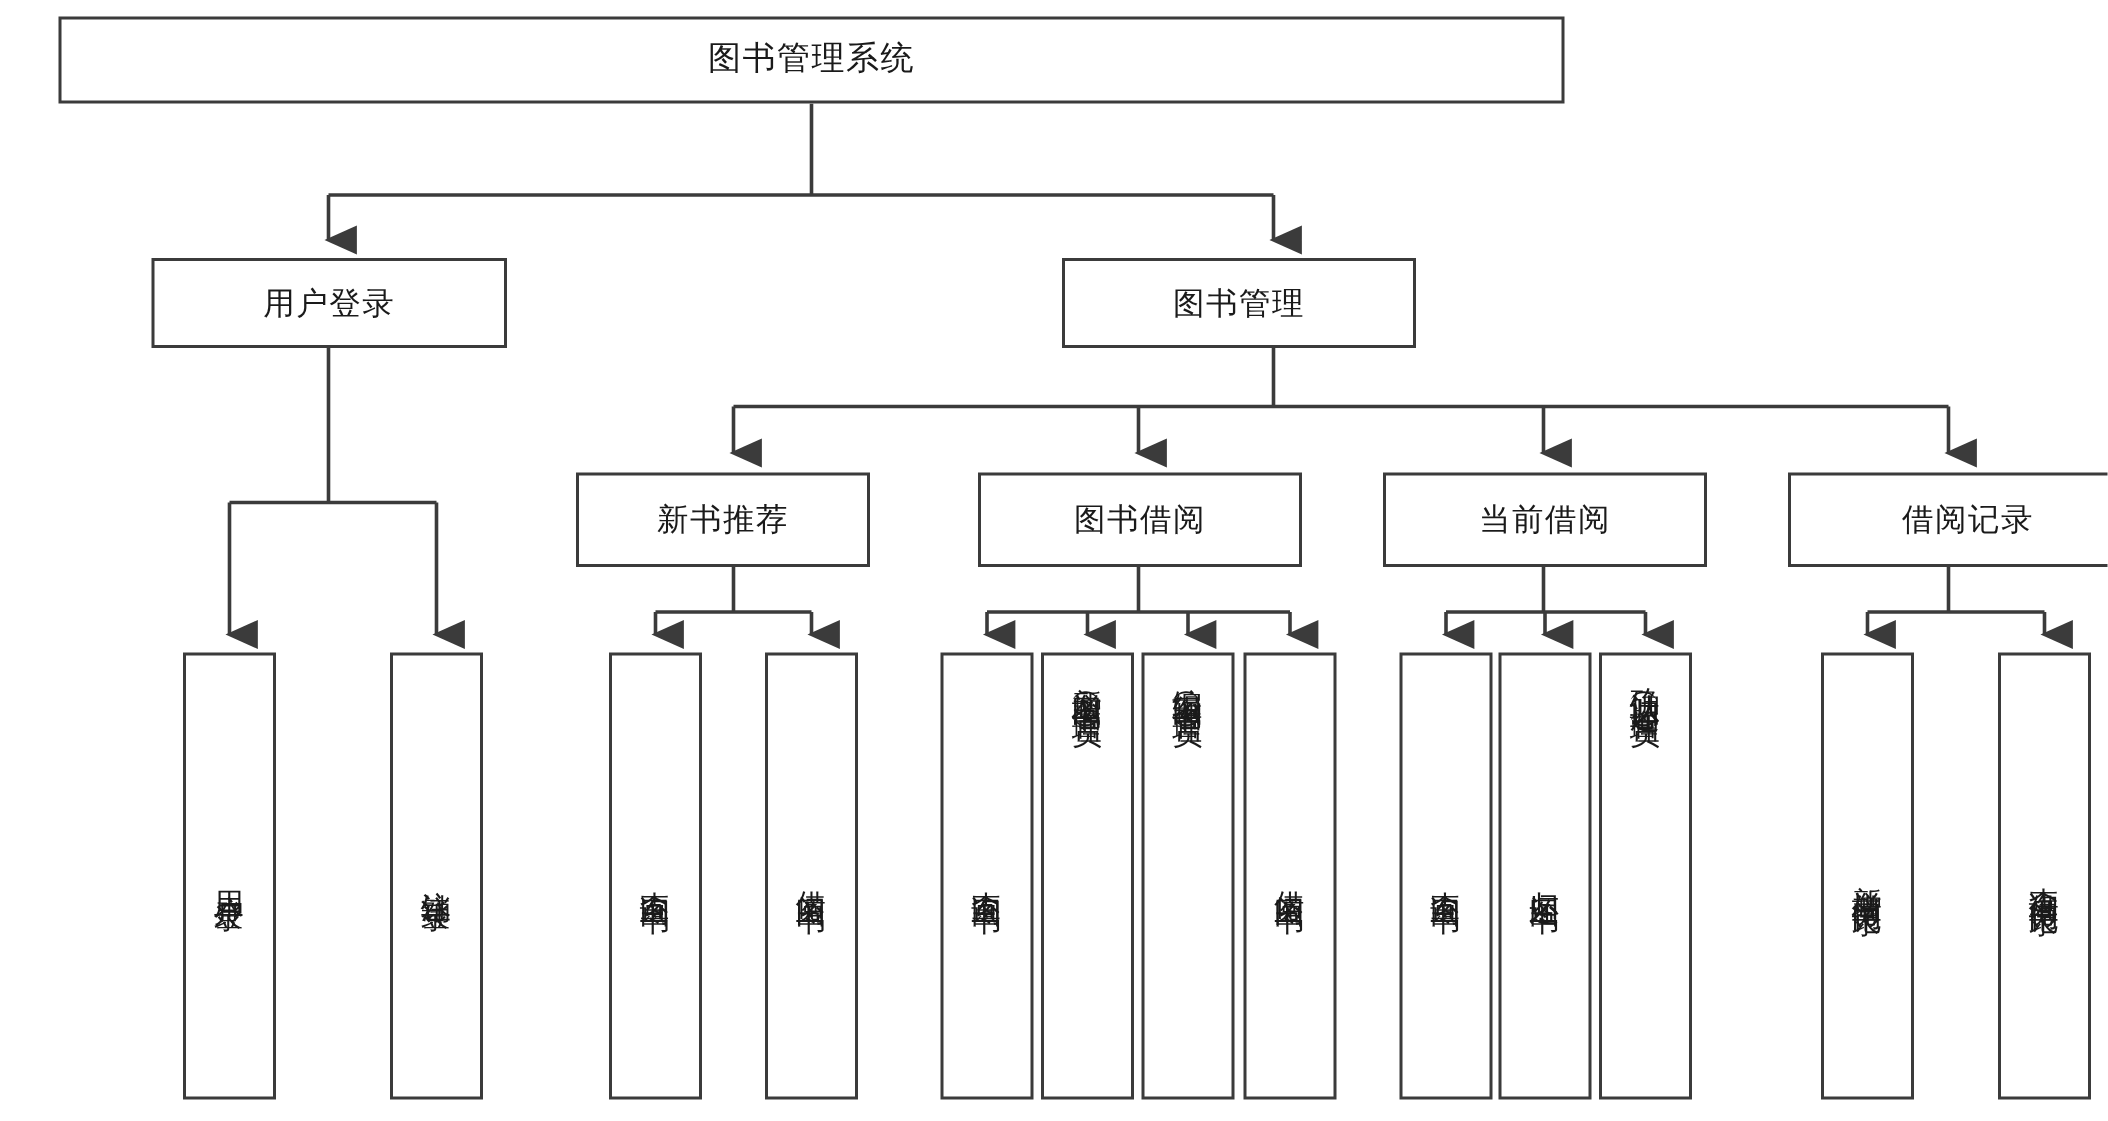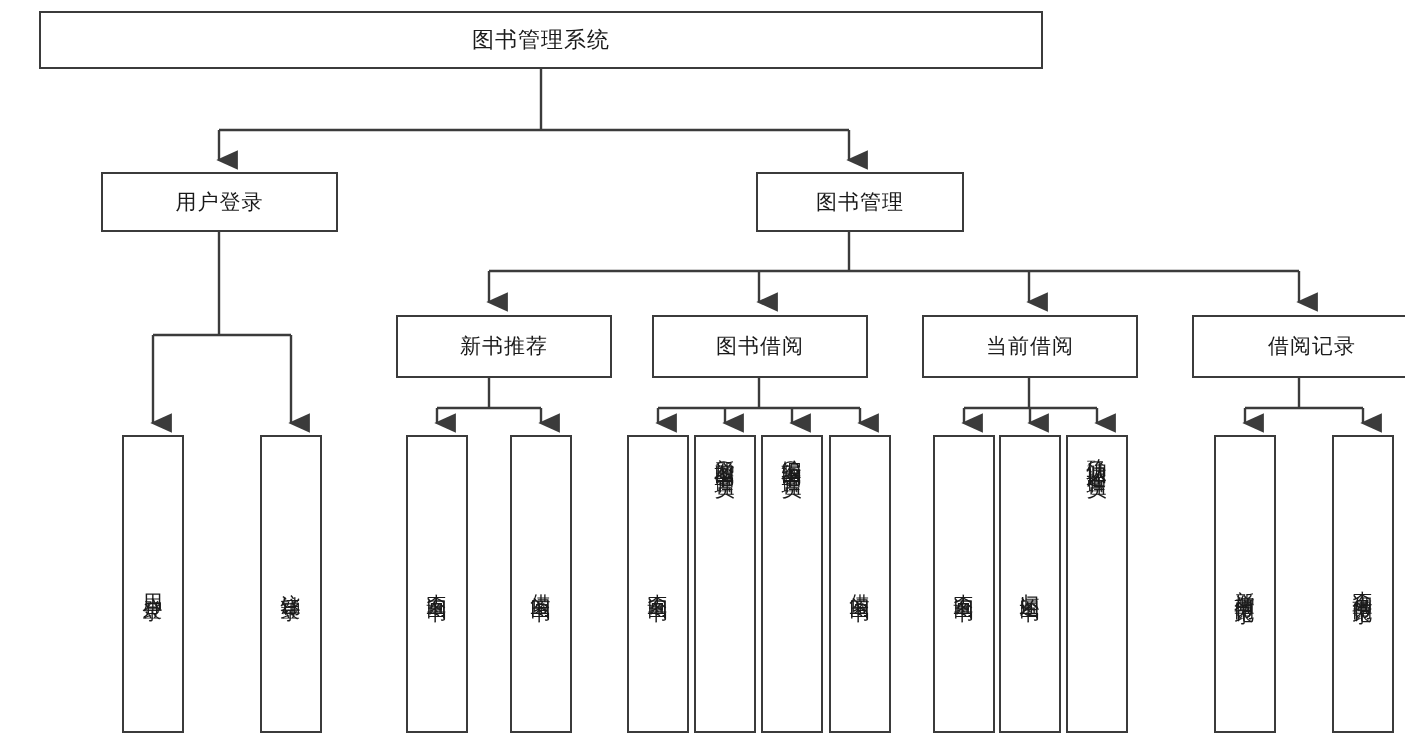--- a/index.html
+++ b/index.html
@@ -134,25 +134,25 @@
     </g>
   </svg>
 
   <div class="node root horiz" style="left:19px; top:11px; width:1004px; height:58px;">
     <span class="label">图书管理系统</span>
   </div>
 
   <div class="node horiz" style="left:81px; top:172px; width:237px; height:60px;">
     <span class="label">用户登录</span>
   </div>
-  <div class="node horiz" style="left:736px; top:172px; width:208px; height:60px;">
+  <div class="node horiz" style="left:688px; top:172px; width:236px; height:60px;">
     <span class="label">图书管理</span>
   </div>
 
-  <div class="node horiz" style="left:376px; top:315px; width:216px; height:63px;">
+  <div class="node horiz" style="left:364px; top:315px; width:196px; height:63px;">
     <span class="label">新书推荐</span>
   </div>
   <div class="node horiz" style="left:902px; top:315px; width:216px; height:63px;">
     <span class="label">当前借阅</span>
   </div>
   <div class="node horiz" style="left:632px; top:315px; width:216px; height:63px;">
     <span class="label">图书借阅</span>
   </div>
   <div class="node horiz" style="left:1172px; top:315px; width:240px; height:63px;">
     <span class="label">借阅记录</span>

